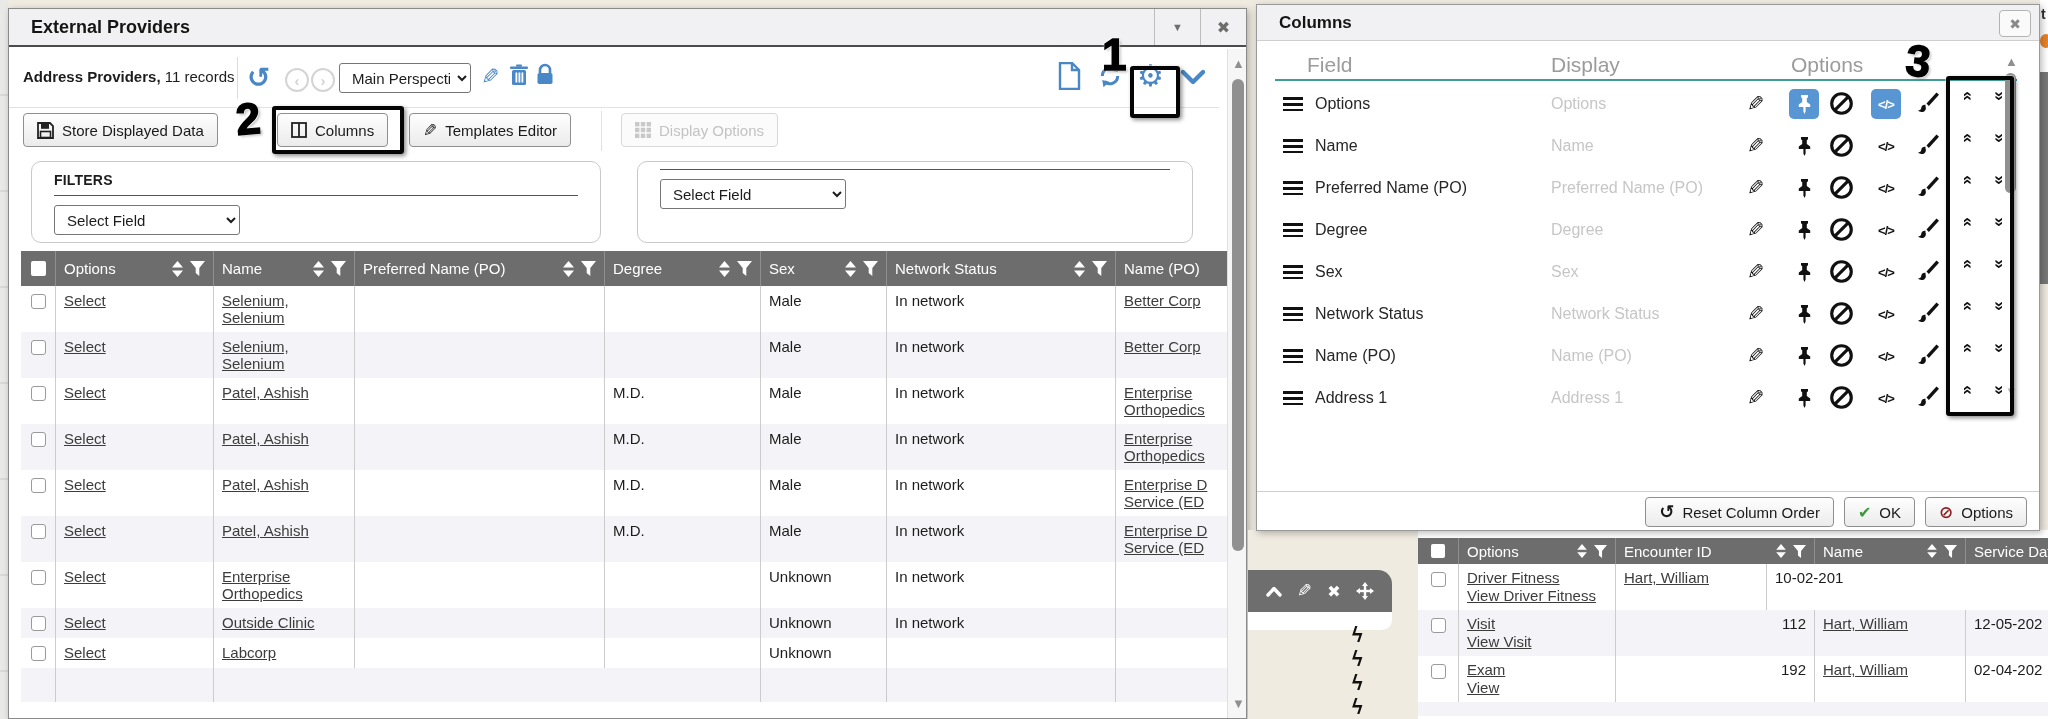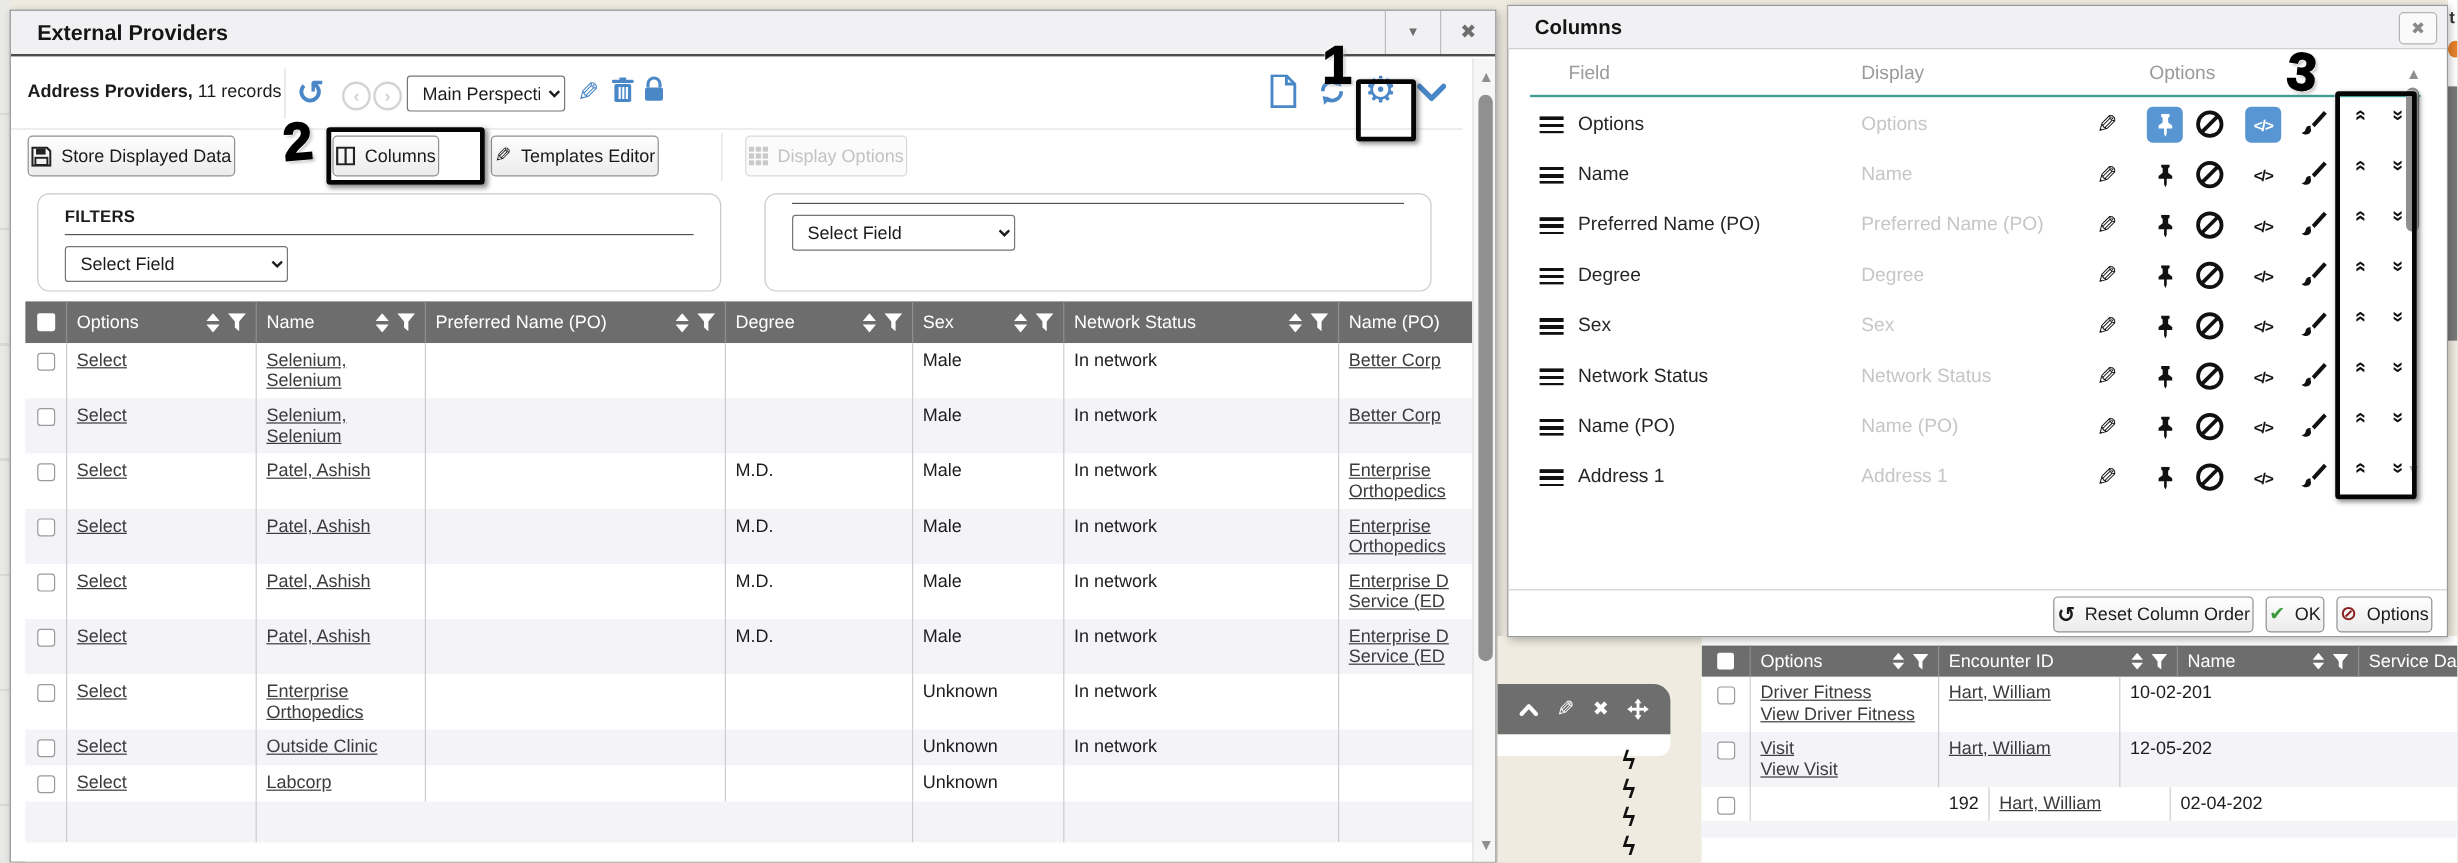--- a/index.html
+++ b/index.html
@@ -10,21 +10,21 @@
   .win{background:#fff;border:1px solid #8a8a8a;box-shadow:2px 2px 7px rgba(0,0,0,.28);box-sizing:border-box;}
   .titlebar{position:absolute;left:0;top:0;right:0;height:38px;background:#f1f1f3;
             border-bottom:2px solid #4c4c4c;display:flex;align-items:center;box-sizing:border-box;}
   .titlebar .t{font-weight:bold;font-size:18px;padding-left:22px;color:#151515;}
   .tb-btn{width:45px;height:36px;border-left:1px solid #bdbdbd;display:flex;align-items:center;
           justify-content:center;color:#6e6e6e;background:#f1f1f3;}
   .blue{color:#4a87c7;}
   .ic{display:inline-flex;align-items:center;justify-content:center;}
   select.ctl{height:30px;border:1px solid #767676;border-radius:3px;background:#fff;
              font-size:15px;font-family:inherit;padding:0 4px 0 8px;color:#1c1c1c;}
-  .btn{display:inline-flex;align-items:center;gap:8px;height:34px;padding:0 2px;
+  .btn{display:inline-flex;align-items:center;gap:8px;height:34px;padding:0 13px;
        border:1px solid #8f8f8f;border-radius:4px;background:linear-gradient(#fefefe,#ebebeb);
        font-size:15px;color:#1a1a1a;box-sizing:border-box;}
   .btn.disabled{color:#c3c3c3;border-color:#d8d8d8;background:#fbfbfb;}
   .panelbox{position:absolute;border:1px solid #c9c9c9;border-radius:10px;background:#fff;box-sizing:border-box;}
   .panelbox .cap{font-weight:bold;font-size:14px;letter-spacing:.2px;margin:10px 0 0 22px;}
   .panelbox .rule{height:1px;background:#555;margin:7px 22px 0 22px;}
   
   .grid-table{position:absolute;background:#fff;}
   .hrow{display:flex;background:#6d6d6d;color:#fff;height:35px;align-items:center;}
   .hcell{display:flex;align-items:center;box-sizing:border-box;padding:0 6px 0 8px;height:100%;
@@ -35,21 +35,21 @@
   .tcell{box-sizing:border-box;padding:6px 8px;border-right:1px solid #ccc;overflow:hidden;
          white-space:pre-line;line-height:17px;min-height:30px;}
   .lnk{color:#3c3c3c;text-decoration:underline;cursor:pointer;}
   .cb{width:15px;height:15px;border:1.5px solid #9a9a9a;border-radius:3px;background:#fff;box-sizing:border-box;}
   .cb.hdr{border:0;background:#fff;border-radius:2px;}
   
   .sb-track{position:absolute;background:#f6f6f6;border-left:1px solid #e0e0e0;}
   .sb-thumb{position:absolute;background:#909090;border-radius:7px;}
   .sb-ar{position:absolute;color:#8f8f8f;font-size:13px;line-height:13px;}
   
-  .dlg-head-label{color:#9b9b9b;font-size:16px;}
+  .dlg-head-label{color:#9b9b9b;font-size:21px;}
   .field-row{display:flex;align-items:center;height:42px;position:relative;}
   .drag{width:20px;height:14px;background:repeating-linear-gradient(#111 0 3px,transparent 3px 6px);}
   .badge{width:30px;height:30px;display:flex;align-items:center;justify-content:center;border-radius:5px;}
   .badge svg{fill:#111;}
   .badge .codetxt{font-weight:bold;font-size:13px;color:#111;letter-spacing:-1px;}
   .badge[data-state="pinned"]{background:#5796d2;}
   .badge[data-state="pinned"] svg{fill:#fff;}
   .badge[data-state="pinned"] .codetxt{color:#fff;}
   .chev{font-size:17px;font-weight:bold;color:#111;display:inline-block;}
   .infobox{position:absolute;background:#e9f2fc;border:2px solid #7fafe0;border-radius:2px;
@@ -565,28 +565,32 @@
             <div class="enc-cell" style="width:120px;border-right:0;">10-02-201</div>
           </div>
 
           <div class="enc-row">
             <div class="enc-cell" style="width:41px;display:flex;justify-content:center;padding-top:8px;">
               <span class="cb"></span>
             </div>
             <div class="enc-cell" style="width:157px;">
               <span class="lnk">Visit</span><br>
               <span class="lnk">View Visit</span></div>
+            <div class="enc-cell" style="width:199px;text-align:right;">112</div>
             <div class="enc-cell" style="width:151px;"><span class="lnk">Hart, William</span></div>
             <div class="enc-cell" style="width:120px;border-right:0;">12-05-202</div>
           </div>
 
           <div class="enc-row">
             <div class="enc-cell" style="width:41px;display:flex;justify-content:center;padding-top:8px;">
               <span class="cb"></span>
             </div>
+            <div class="enc-cell" style="width:157px;">
+              <span class="lnk">Exam</span><br>
+              <span class="lnk">View</span></div>
             <div class="enc-cell" style="width:199px;text-align:right;">192</div>
             <div class="enc-cell" style="width:151px;"><span class="lnk">Hart, William</span></div>
             <div class="enc-cell" style="width:120px;border-right:0;">02-04-202</div>
           </div>
         </div>
       <div style="height:14px;background:#f3f3f8;"></div>
     </div>
   </div>
 
   <div class="abs win" style="left:1256px;top:4px;width:784px;height:527px;border-color:#9a9a9a;">

